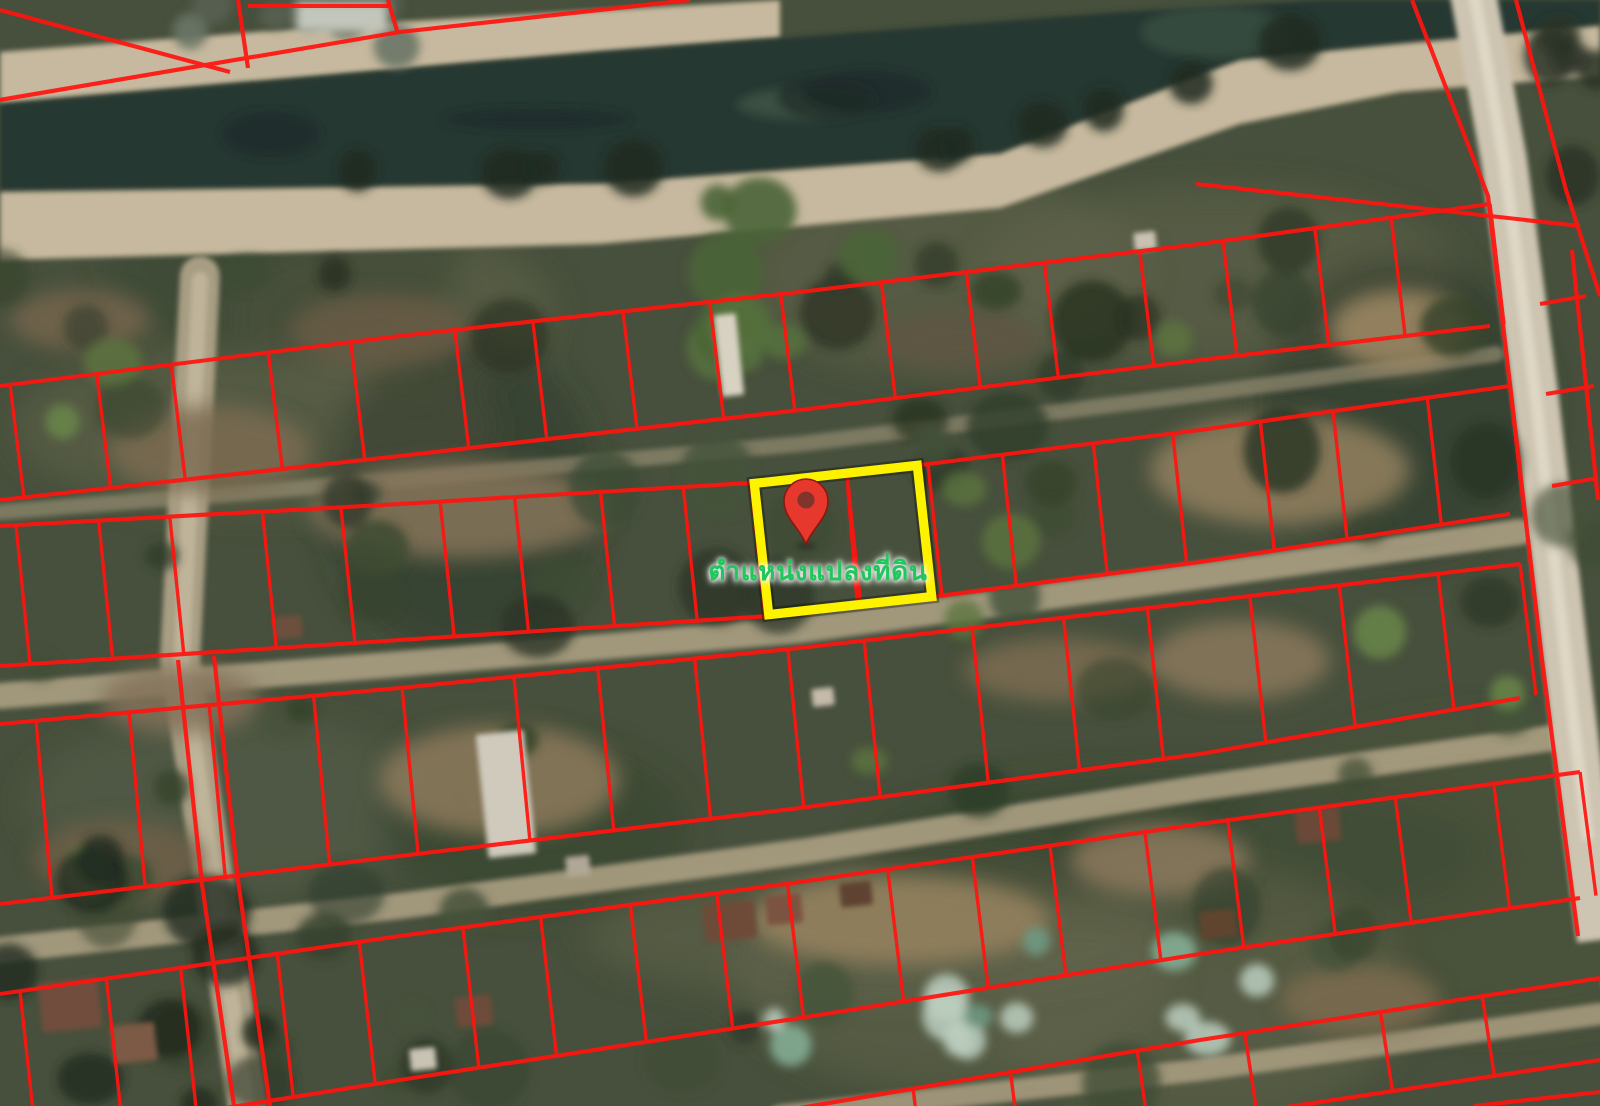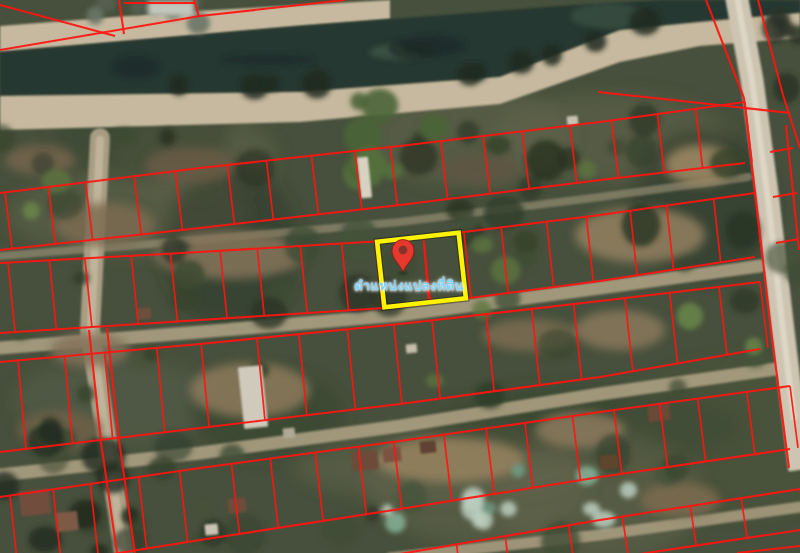--- a/index.html
+++ b/index.html
@@ -372,14 +372,14 @@
     <g id="g-highlight">
         <rect x="380.5" y="237" width="82" height="66" fill="none" stroke="#000" stroke-width="7" opacity="0.3" transform="rotate(-6.3 421.5 270)"></rect>
         <rect x="380.5" y="237" width="82" height="66" fill="none" stroke="#fdf300" stroke-width="4.6" transform="rotate(-6.3 421.5 270)"></rect>
       </g>
     <g id="g-pin">
         <ellipse cx="403" cy="273" rx="5" ry="2" fill="#000" opacity="0.25" filter="url(#b1)"></ellipse>
         <path d="M403 272 C 399.5 263.5, 392 259, 392 250.5 A 11 11 0 1 1 414 250.5 C 414 259, 406.5 263.5, 403 272 Z" fill="#e6382d" stroke="#8e1710" stroke-width="0.8"></path>
         <circle cx="403" cy="250" r="4.3" fill="#7b342c" opacity="0.95"></circle>
       </g>
   </svg>
-  <div class="marker-label" id="marker-label" style="left: 409px; top: 275px; font-size: 13px; color: #7dd3fc; font-family: Liberation Serif, serif;">ตำแหน่งแปลงที่ดิน</div>
+  <div class="marker-label" id="marker-label" style="left: 409px; top: 275px; font-size: 13px; color: #22c55e; font-family: Liberation Serif, serif;">ตำแหน่งแปลงที่ดิน</div>
 </div>
 
 </body></html>

